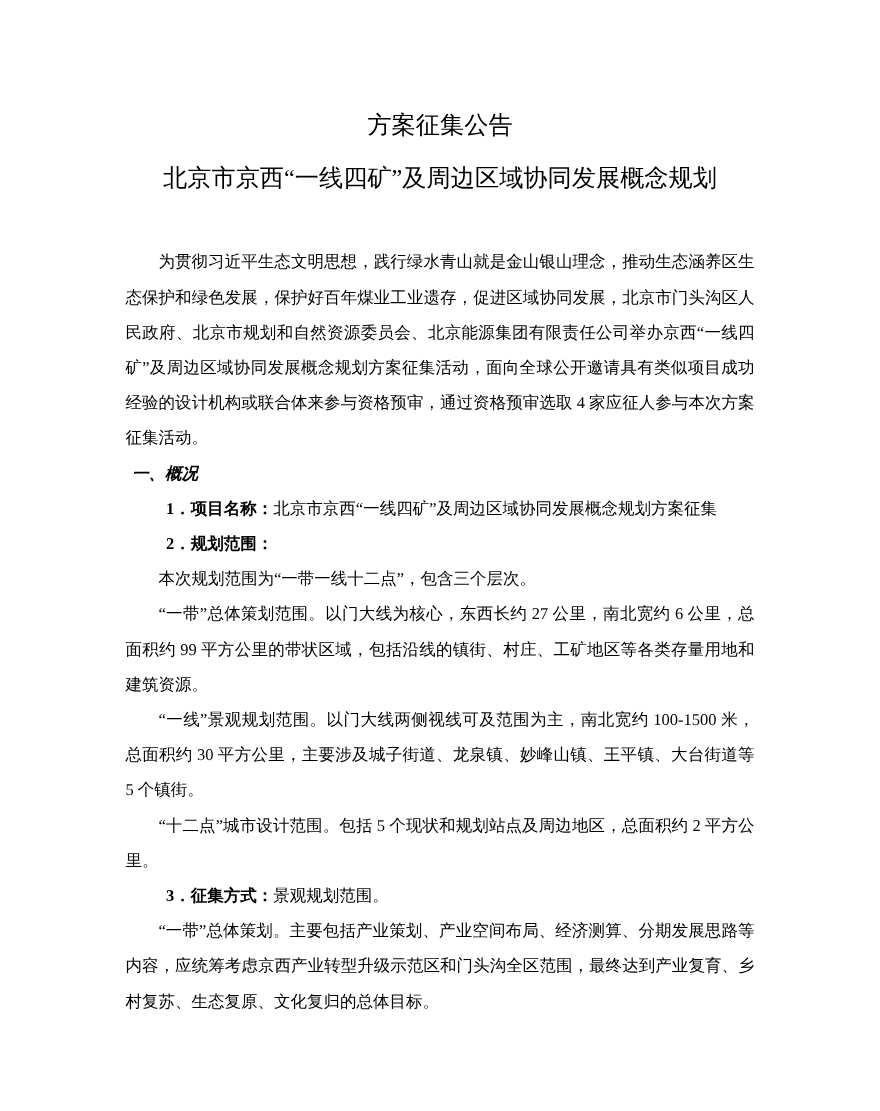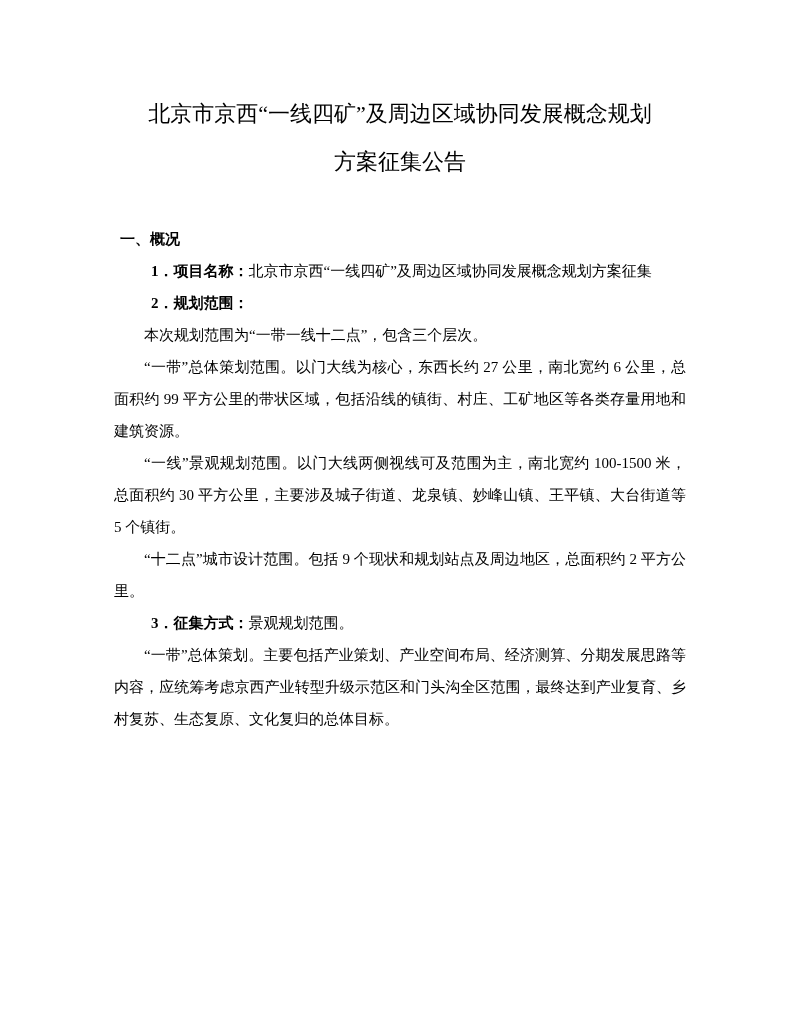--- a/index.html
+++ b/index.html
@@ -40,57 +40,59 @@
     margin: 0;
     text-indent: 30px;
   }
   .section-heading {
     margin: 0;
     font-size: 15px;
     font-weight: bold;
     line-height: 32px;
     text-indent: 6px;
     text-align: left;
+    font-style: italic;
   }
   .item {
     margin: 0;
     text-indent: 37px;
   }
   .item-label {
     font-weight: bold;
     font-family: Liberation Serif, serif;
   }
 </style>
 </head>
 <body>
 
 <div class="page">
 
   <h1 class="doc-title">
+    <span class="title-line">方案征集公告</span>
     <span class="title-line">北京市京西“一线四矿”及周边区域协同发展概念规划</span>
-    <span class="title-line">方案征集公告</span>
   </h1>
 
   <div class="doc-body">
 
+    <p class="para">为贯彻习近平生态文明思想，践行绿水青山就是金山银山理念，推动生态涵养区生态保护和绿色发展，保护好百年煤业工业遗存，促进区域协同发展，北京市门头沟区人民政府、北京市规划和自然资源委员会、北京能源集团有限责任公司举办京西“一线四矿”及周边区域协同发展概念规划方案征集活动，面向全球公开邀请具有类似项目成功经验的设计机构或联合体来参与资格预审，通过资格预审选取 4 家应征人参与本次方案征集活动。</p>
 
 
     <h2 class="section-heading">一、概况</h2>
 
     <p class="item"><span class="item-label">1．项目名称：</span><span class="item-text">北京市京西“一线四矿”及周边区域协同发展概念规划方案征集</span></p>
 
     <p class="item"><span class="item-label">2．规划范围：</span><span class="item-text"></span></p>
 
     <p class="para">本次规划范围为“一带一线十二点”，包含三个层次。</p>
 
     <p class="para">“一带”总体策划范围。以门大线为核心，东西长约 27 公里，南北宽约 6 公里，总面积约 99 平方公里的带状区域，包括沿线的镇街、村庄、工矿地区等各类存量用地和建筑资源。</p>
 
     <p class="para">“一线”景观规划范围。以门大线两侧视线可及范围为主，南北宽约 100-1500 米，总面积约 30 平方公里，主要涉及城子街道、龙泉镇、妙峰山镇、王平镇、大台街道等 5 个镇街。</p>
 
-    <p class="para">“十二点”城市设计范围。包括 9 个现状和规划站点及周边地区，总面积约 2 平方公里。</p>
+    <p class="para">“十二点”城市设计范围。包括 5 个现状和规划站点及周边地区，总面积约 2 平方公里。</p>
 
     <p class="item"><span class="item-label">3．征集方式：</span><span class="item-text">景观规划范围。</span></p>
 
 
     <p class="para">“一带”总体策划。主要包括产业策划、产业空间布局、经济测算、分期发展思路等内容，应统筹考虑京西产业转型升级示范区和门头沟全区范围，最终达到产业复育、乡村复苏、生态复原、文化复归的总体目标。</p>
 
   </div>
 </div>
 
 </body></html>

